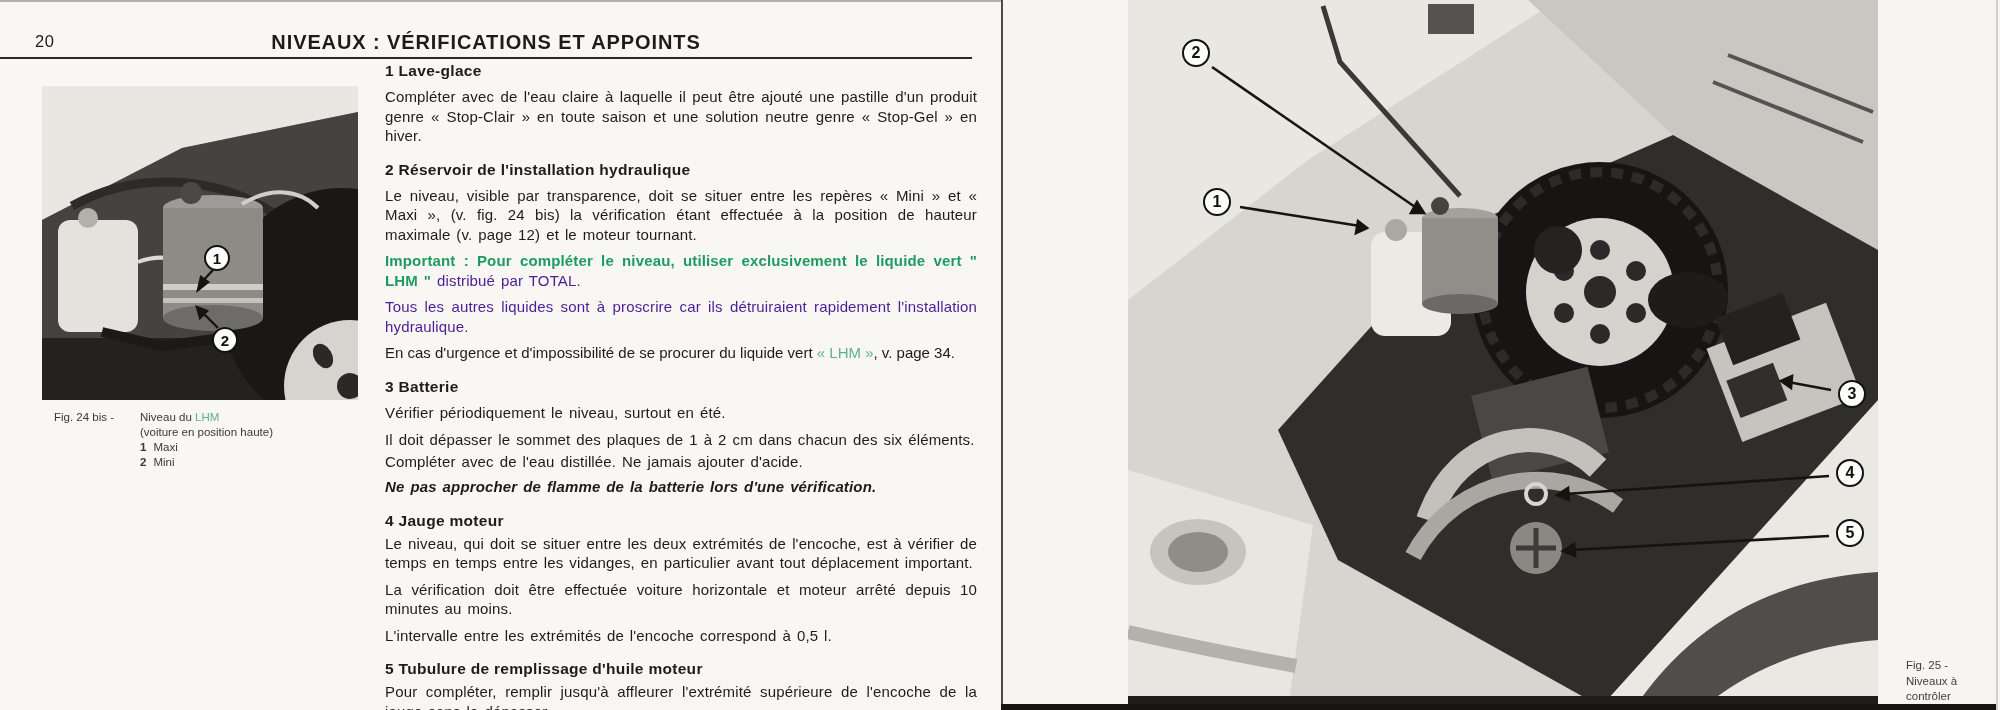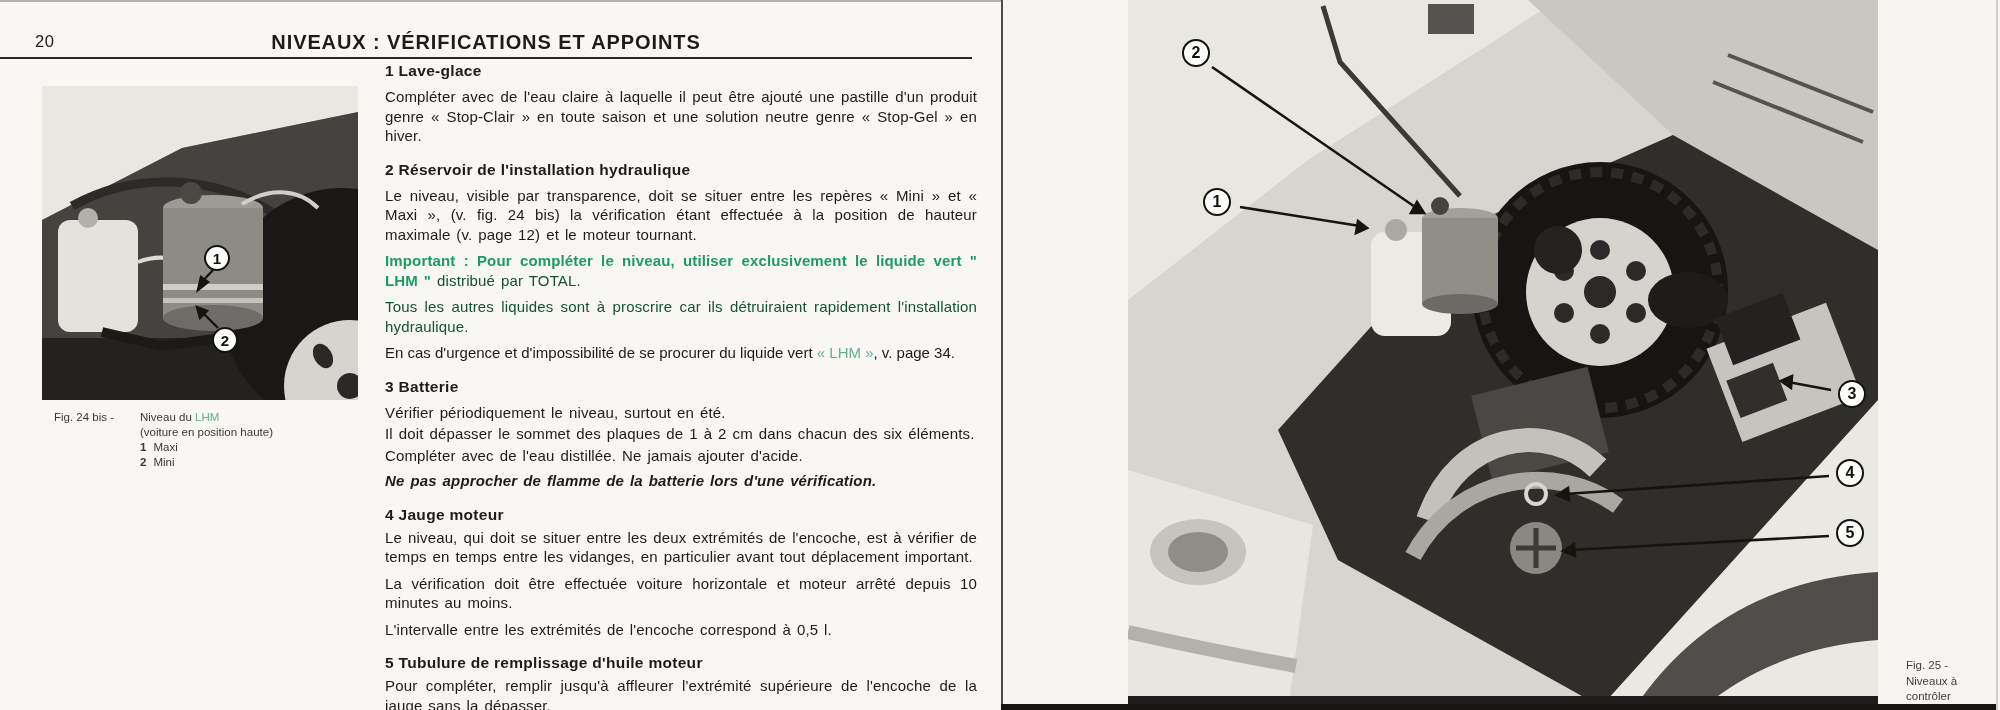--- a/index.html
+++ b/index.html
@@ -11,21 +11,21 @@
   .header-title{position:absolute;left:0;top:31px;width:972px;text-align:center;
     font-weight:bold;font-size:20px;letter-spacing:.9px;}
   .header-rule{position:absolute;left:0;top:57px;width:972px;height:2px;background:#2b2a28;}
   
   .text-col{position:absolute;left:385px;top:56px;width:592px;}
   .text-col p{font-size:15px;line-height:1.3;text-align:justify;margin:7px 0;
     letter-spacing:.15px;word-spacing:1.6px;}
   .text-col p.tight{letter-spacing:0;word-spacing:0;}
   .sec-h{font-size:15.5px;font-weight:bold;margin:15px 0 4px;letter-spacing:.3px;}
   .sec-h.first{margin-top:6px;}
-  .green{color:#14532d;}
+  .green{color:#4c1d95;}
   .green-b{color:#1f9b62;font-weight:bold;}
   .green-lt{color:#63b08c;}
   .italic{font-style:italic;}
   
   .fig24-photo{position:absolute;left:42px;top:86px;width:316px;height:314px;}
   .fig-caption{position:absolute;left:46px;top:410px;width:300px;font-size:11.5px;
     line-height:1.3;color:#3a3936;}
   .cap-body{position:relative;padding-left:86px;margin-left:8px;}
   .fig-label{position:absolute;left:0;top:0;white-space:nowrap;}
   .legend-row{white-space:nowrap;}
@@ -114,21 +114,21 @@
 
     <div class="sec-h">2 Réservoir de l'installation hydraulique</div>
     <p>Le niveau, visible par transparence, doit se situer entre les repères « Mini » et « Maxi », (v. fig. 24 bis) la vérification étant effectuée à la position de hauteur maximale (v. page 12) et le moteur tournant.</p>
     <p><span class="green-b">Important : Pour compléter le niveau, utiliser exclusivement le liquide vert " LHM "</span>
       <span class="green">distribué par TOTAL.</span></p>
     <p class="green">Tous les autres liquides sont à proscrire car ils détruiraient rapidement l'installation hydraulique.</p>
     <p class="tight"><span>En cas d'urgence et d'impossibilité de se procurer du liquide vert</span>
       <span class="green-lt">« LHM »</span><span>, v. page 34.</span></p>
 
     <div class="sec-h">3 Batterie</div>
-    <p style="margin-bottom:2px;">Vérifier périodiquement le niveau, surtout en été.</p>
+    <p style="margin-bottom:8px;">Vérifier périodiquement le niveau, surtout en été.</p>
     <p style="margin:2px 0;">Il doit dépasser le sommet des plaques de 1 à 2 cm dans chacun des six éléments.</p>
     <p style="margin:2px 0;">Compléter avec de l'eau distillée. Ne jamais ajouter d'acide.</p>
     <p class="italic" style="margin:6px 0;font-weight:bold;">Ne pas approcher de flamme de la batterie lors d'une vérification.</p>
 
     <div class="sec-h">4 Jauge moteur</div>
     <p style="margin-top:2px;">Le niveau, qui doit se situer entre les deux extrémités de l'encoche, est à vérifier de temps en temps entre les vidanges, en particulier avant tout déplacement important.</p>
     <p>La vérification doit être effectuée voiture horizontale et moteur arrêté depuis 10 minutes au moins.</p>
     <p>L'intervalle entre les extrémités de l'encoche correspond à 0,5 l.</p>
 
     <div class="sec-h">5 Tubulure de remplissage d'huile moteur</div>

